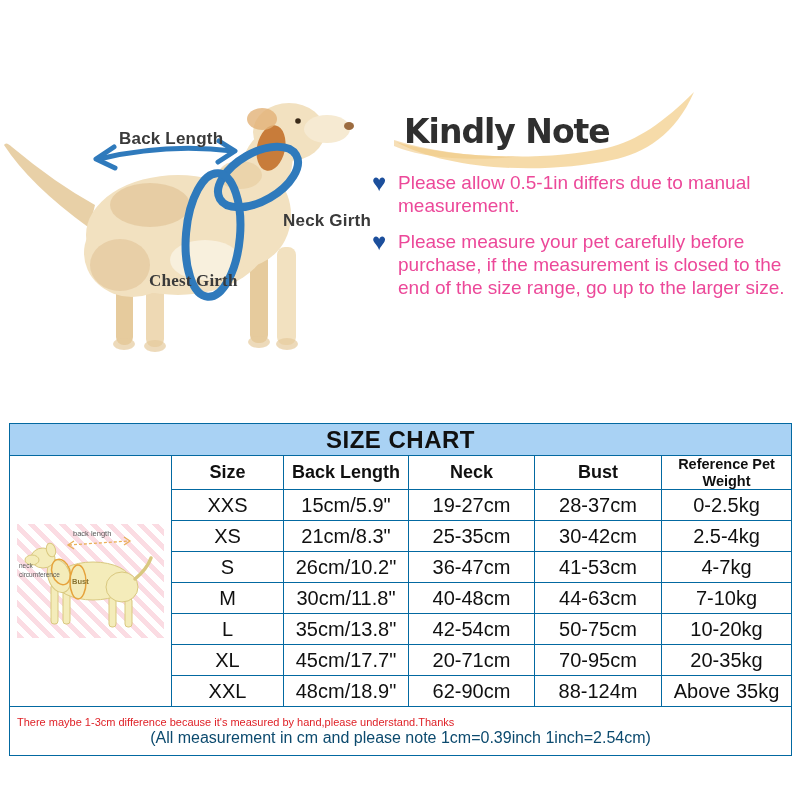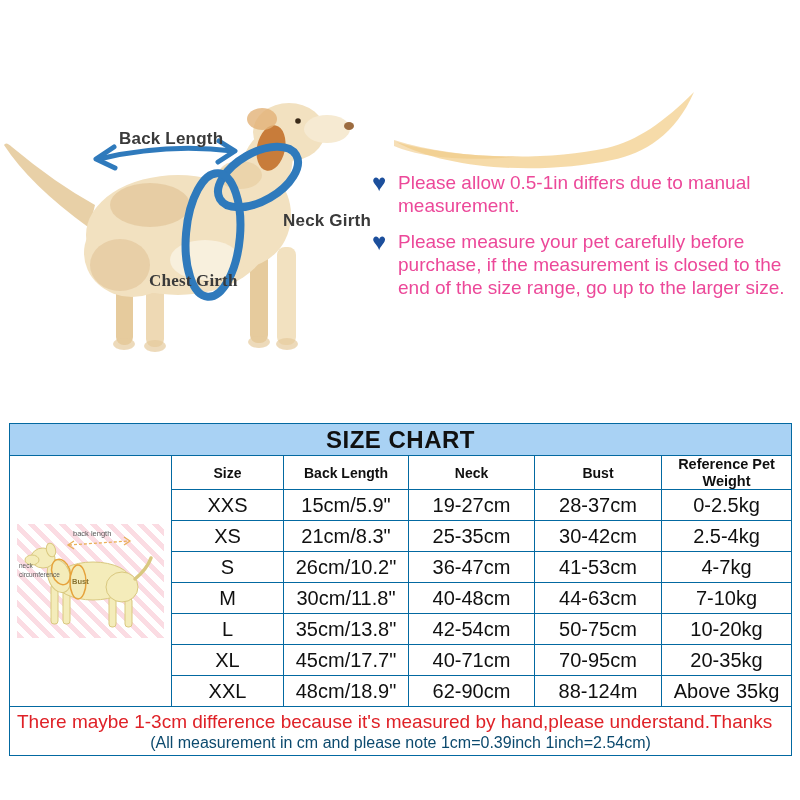--- a/index.html
+++ b/index.html
@@ -23,28 +23,28 @@
   .heart{flex:0 0 26px;font-size:24px;line-height:23px;color:#1c4f9c;text-align:left;}
   .note-text{font-size:19px;line-height:23px;color:#ec4899;width:392px;}
 
   
   #size-table{position:absolute;left:9px;top:423px;width:782px;border-collapse:collapse;
               table-layout:fixed;}
   #size-table td{border:1px solid #0369a1;text-align:center;vertical-align:middle;
                  padding:0;color:#101010;}
   .title-cell{background:#a9d2f4;font-size:24px;font-weight:bold;height:31px;
               letter-spacing:.5px;}
-  .hdr{font-weight:bold;font-size:14px;height:32px;}
+  .hdr{font-weight:bold;font-size:18px;height:32px;}
   .hdr-small{font-weight:bold;font-size:14.5px;line-height:1.15;margin-top:12px;}
   .data-row td{height:30px;font-size:20px;}
   .img-cell{background:#fff;vertical-align:middle;}
   .mini-box{width:147px;height:114px;margin:0 auto;
             background:repeating-linear-gradient(45deg,#fbdce3 0 5px,#ffffff 5px 11px);}
   .foot-cell{height:48px;}
-  .foot-line1{font-size:19px;color:#df2127;text-align:left;padding:3px 16px 1px 7px;}
+  .foot-line1{font-size:11px;color:#df2127;text-align:left;padding:3px 16px 1px 7px;}
   .foot-line2{font-size:16px;color:#0c4a6e;text-align:center;padding-bottom:2px;}
 </style>
 </head>
 <body>
 
 <div id="canvas">
 
   <svg id="dog-art" viewBox="0 0 370 270">
     <g>
       <path d="M95,120 Q55,98 12,62 Q6,56 4,60 Q30,100 88,142 Q93,131 95,120 Z" fill="#e6cb9d" opacity="0.9"></path>
@@ -82,20 +82,21 @@
     </g>
   </svg>
   <div class="diagram-label" id="back-length-label">Back Length</div>
   <div class="diagram-label" id="neck-girth-label">Neck Girth</div>
   <div class="diagram-label" id="chest-girth-label">Chest Girth</div>
 
   <svg id="brush-swoosh" viewBox="0 0 310 80">
     <path d="M4,52 C60,68 150,72 215,58 C245,51 272,32 302,2 C284,44 252,64 220,70 C150,85 55,80 4,52 Z" fill="#f5d7a0" opacity="0.9"></path>
     <path d="M2,50 C40,62 90,68 130,66 C80,72 30,68 2,56 Z" fill="#f0c987" opacity="0.6"></path>
   </svg>
+  <div id="kindly-title">Kindly Note</div>
 
   <div id="notes">
     <div class="note-row">
       <span class="heart">♥</span>
       <span class="note-text">Please allow 0.5-1in differs due to manual measurement.</span>
     </div>
     <div class="note-row">
       <span class="heart">♥</span>
       <span class="note-text">Please measure your pet carefully before purchase, if the measurement is closed to the end of the size range, go up to the larger size.</span>
     </div>
@@ -184,21 +185,21 @@
     <tr class="data-row">
       <td>L</td>
       <td>35cm/13.8"</td>
       <td>42-54cm</td>
       <td>50-75cm</td>
       <td>10-20kg</td>
     </tr>
     <tr class="data-row">
       <td>XL</td>
       <td>45cm/17.7"</td>
-      <td>40-71cm</td>
+      <td>20-71cm</td>
       <td>70-95cm</td>
       <td>20-35kg</td>
     </tr>
     <tr class="data-row">
       <td>XXL</td>
       <td>48cm/18.9"</td>
       <td>62-90cm</td>
       <td>88-124m</td>
       <td>Above 35kg</td>
     </tr>

